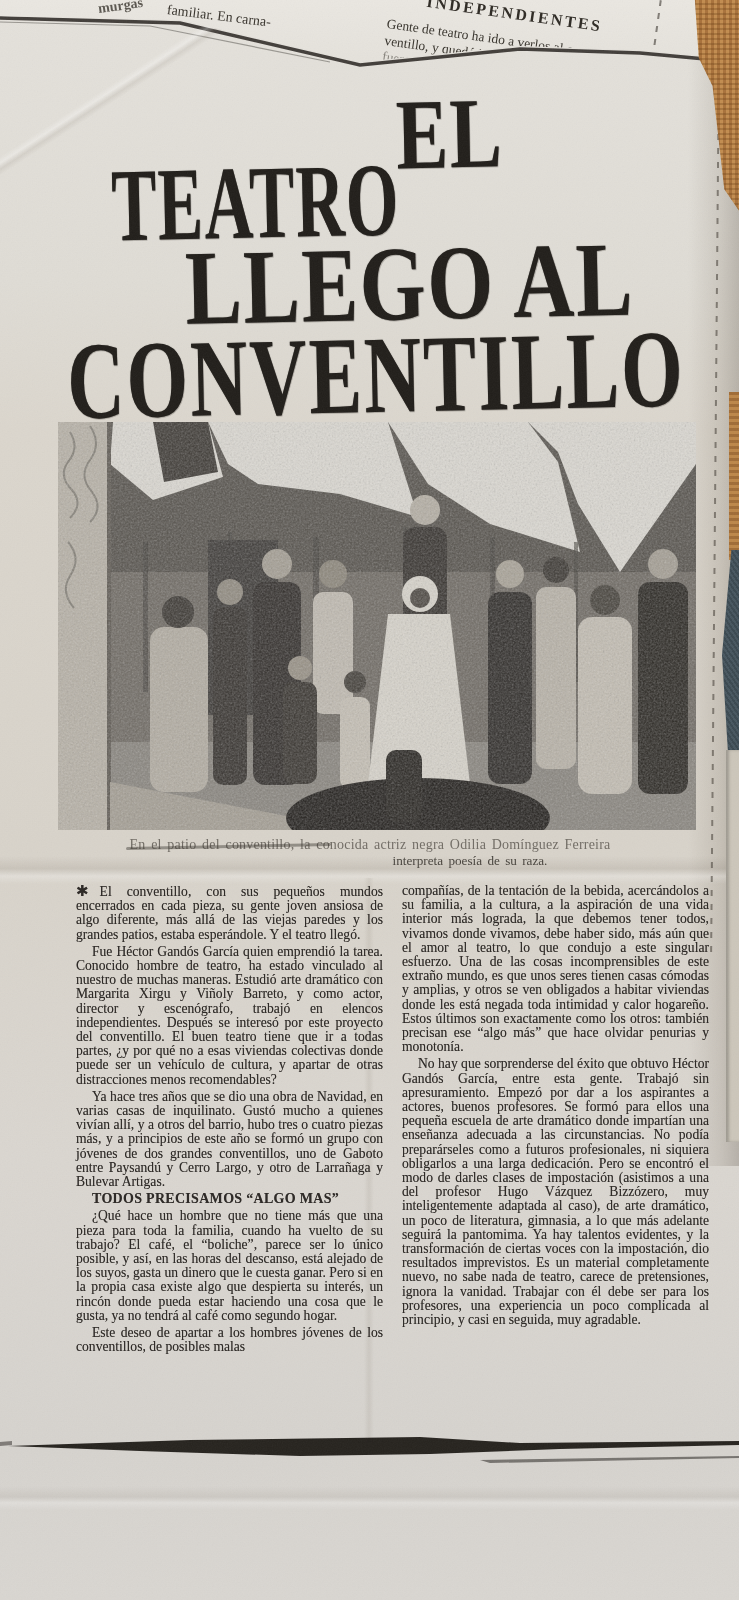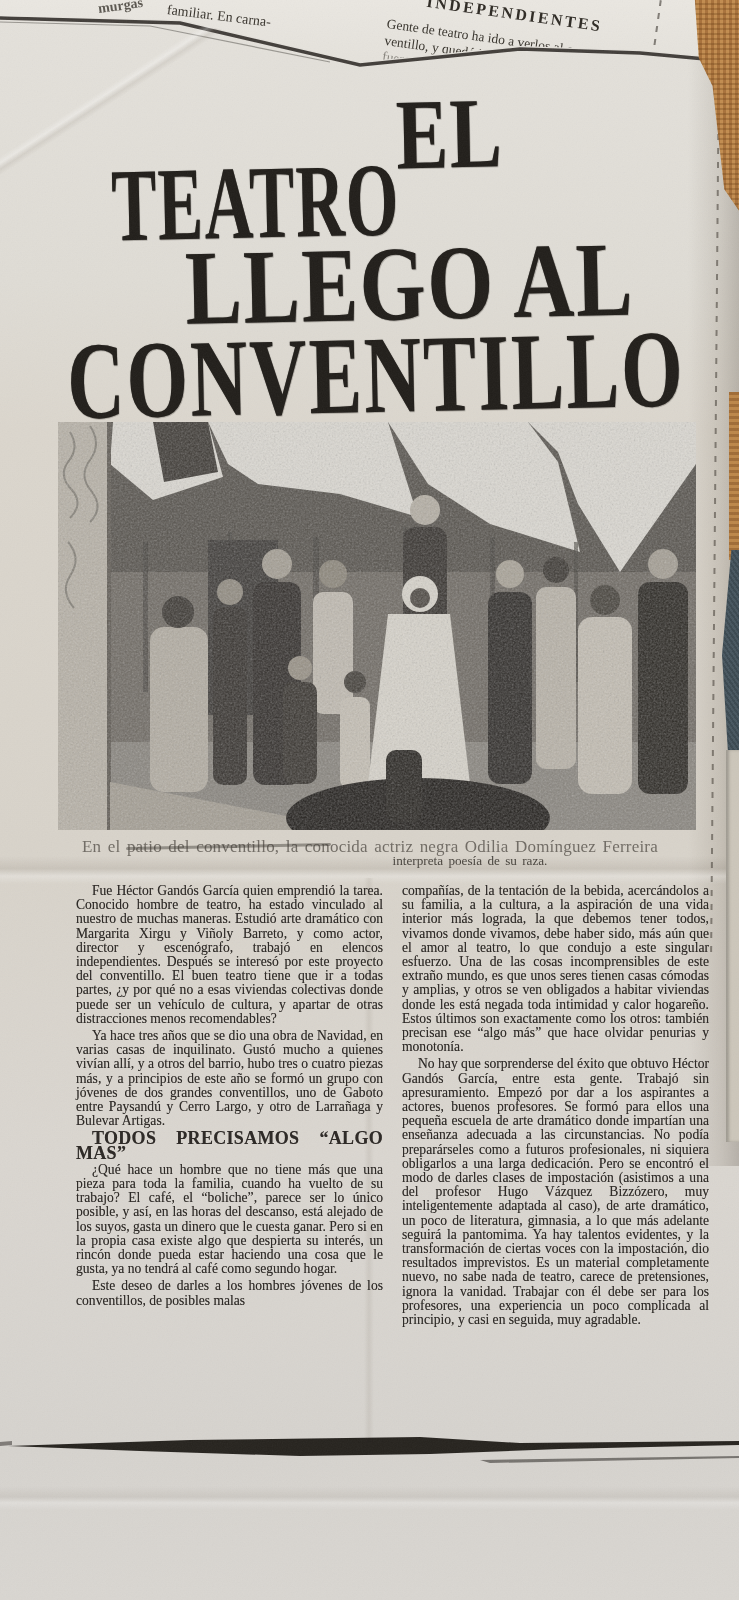--- a/index.html
+++ b/index.html
@@ -38,35 +38,35 @@
   .hl { position:absolute; font-weight:bold; line-height:1; white-space:nowrap; color:#211e1a;
         transform-origin:left top; letter-spacing:2px;
         text-shadow:0 0 1px rgba(33,30,26,.6),1px 1px 0 rgba(33,30,26,.2); }
   .hl1 { left:398px; top:86px;  font-size:100px; transform:scaleX(.78); }
   .hl2 { left:112px; top:148px; font-size:104px; transform:scaleX(.65); }
   .hl3 { left:184px; top:232px; font-size:106px; transform:scaleX(.80); }
   .hl4 { left:64px;  top:320px; font-size:110px; transform:scaleX(.72); letter-spacing:3px; }
 
   
   .photo { position:absolute; left:58px; top:422px; width:638px; height:408px; }
-  .cap1 { position:absolute; left:60px; top:837px; width:620px; text-align:center; font-size:17px;
+  .cap1 { position:absolute; left:60px; top:837px; width:620px; text-align:center; font-size:14px;
           color:#5a554e; letter-spacing:.2px; word-spacing:2px; opacity:.82; }
   .cap2 { position:absolute; left:250px; top:853px; width:440px; text-align:center; font-size:13.2px;
           color:#45413b; word-spacing:2px; }
   .cap-smear { position:absolute; left:126px; top:845px; width:205px; height:2.5px; border-radius:2px;
           background:rgba(60,55,48,.45); transform:rotate(-1.2deg); }
 
   
   .col { position:absolute; top:884px; width:307px; font-size:13.6px; line-height:14.2px;
          text-align:justify; color:#2b2724; text-shadow:0 0 .5px rgba(43,39,36,.45); }
   .colL { left:76px; } .colR { left:402px;font-family:Liberation Serif, serif; }
   .col p { margin:0 0 3px; text-indent:16px; }
   .col p.first { text-indent:0; }
   .mark { font-size:15px; margin-right:11px; }
-  .subhead { font-weight:bold; font-size:18px; letter-spacing:.3px; margin:10px 0 7px; text-indent:0; }
+  .subhead { font-weight:bold; font-size:14px; letter-spacing:.3px; margin:10px 0 7px; text-indent:0; }
 
   
   .smudge { position:absolute; left:0; top:1436px; }
 
   
   .crease { position:absolute; pointer-events:none; }
   .crease-h1 { left:0; top:856px; width:739px; height:28px;
     background:linear-gradient(180deg,rgba(0,0,0,0),rgba(110,100,88,.14) 45%,rgba(255,255,255,.25) 72%,rgba(0,0,0,0)); }
   .crease-h2 { left:0; top:1486px; width:739px; height:24px;
     background:linear-gradient(180deg,rgba(0,0,0,0),rgba(110,100,88,.10) 45%,rgba(255,255,255,.22) 70%,rgba(0,0,0,0)); }
@@ -195,25 +195,26 @@
     </div>
 
     <div class="cap1">En el patio del conventillo, la conocida actriz negra Odilia Domínguez Ferreira</div>
     <div class="cap-smear"></div>
     <div class="cap2">interpreta poesía de su raza.</div>
 
     <div class="crease crease-h1"></div>
     <div class="crease crease-v"></div>
 
     <div class="col colL">
+      <p class="first"><span class="mark">✱</span><span>El conventillo, con sus pequeños mundos encerrados en cada pieza, su gente joven ansiosa de algo diferente, más allá de las viejas paredes y los grandes patios, estaba esperándole. Y el teatro llegó.</span></p>
       <p>Fue Héctor Gandós García quien emprendió la tarea. Conocido hombre de teatro, ha estado vinculado al nuestro de muchas maneras. Estudió arte dramático con Margarita Xirgu y Viñoly Barreto, y como actor, director y escenógrafo, trabajó en elencos independientes. Después se interesó por este proyecto del conventillo. El buen teatro tiene que ir a todas partes, ¿y por qué no a esas viviendas colectivas donde puede ser un vehículo de cultura, y apartar de otras distracciones menos recomendables?</p>
       <p>Ya hace tres años que se dio una obra de Navidad, en varias casas de inquilinato. Gustó mucho a quienes vivían allí, y a otros del barrio, hubo tres o cuatro piezas más, y a principios de este año se formó un grupo con jóvenes de dos grandes conventillos, uno de Gaboto entre Paysandú y Cerro Largo, y otro de Larrañaga y Bulevar Artigas.</p>
       <p class="subhead">TODOS PRECISAMOS “ALGO MAS”</p>
       <p>¿Qué hace un hombre que no tiene más que una pieza para toda la familia, cuando ha vuelto de su trabajo? El café, el “boliche”, parece ser lo único posible, y así, en las horas del descanso, está alejado de los suyos, gasta un dinero que le cuesta ganar. Pero si en la propia casa existe algo que despierta su interés, un rincón donde pueda estar haciendo una cosa que le gusta, ya no tendrá al café como segundo hogar.</p>
-      <p>Este deseo de darles a los hombres jóvenes de los conventillos, de posibles malas</p>
+      <p>Este deseo de apartar a los hombres jóvenes de los conventillos, de posibles malas</p>
     </div>
     <div class="col colR">
       <p class="first">compañías, de la tentación de la bebida, acercándolos a su familia, a la cultura, a la aspiración de una vida interior más lograda, la que debemos tener todos, vivamos donde vivamos, debe haber sido, más aún que el amor al teatro, lo que condujo a este singular esfuerzo. Una de las cosas incomprensibles de este extraño mundo, es que unos seres tienen casas cómodas y amplias, y otros se ven obligados a habitar viviendas donde les está negada toda intimidad y calor hogareño. Estos últimos son exactamente como los otros: también precisan ese “algo más” que hace olvidar penurias y monotonía.</p>
       <p>No hay que sorprenderse del éxito que obtuvo Héctor Gandós García, entre esta gente. Trabajó sin apresuramiento. Empezó por dar a los aspirantes a actores, buenos profesores. Se formó para ellos una pequeña escuela de arte dramático donde impartían una enseñanza adecuada a las circunstancias. No podía preparárseles como a futuros profesionales, ni siquiera obligarlos a una larga dedicación. Pero se encontró el modo de darles clases de impostación (asistimos a una del profesor Hugo Vázquez Bizzózero, muy inteligentemente adaptada al caso), de arte dramático, un poco de literatura, gimnasia, a lo que más adelante seguirá la pantomima. Ya hay talentos evidentes, y la transformación de ciertas voces con la impostación, dio resultados imprevistos. Es un material completamente nuevo, no sabe nada de teatro, carece de pretensiones, ignora la vanidad. Trabajar con él debe ser para los profesores, una experiencia un poco complicada al principio, y casi en seguida, muy agradable.</p>
     </div>
 
     <svg class="smudge" width="739" height="34">
       <path d="M8,10 L190,4 L420,1 L520,7 L739,5 L739,9 L560,13 L430,18 L300,20 L140,15 Z" fill="#17140f" opacity=".92"></path>
       <path d="M480,24 L739,20 L739,22 L490,27 Z" fill="#282420" opacity=".55"></path>
       <path d="M0,6 L12,5 L12,9 L0,10 Z" fill="#282420" opacity=".5"></path>

